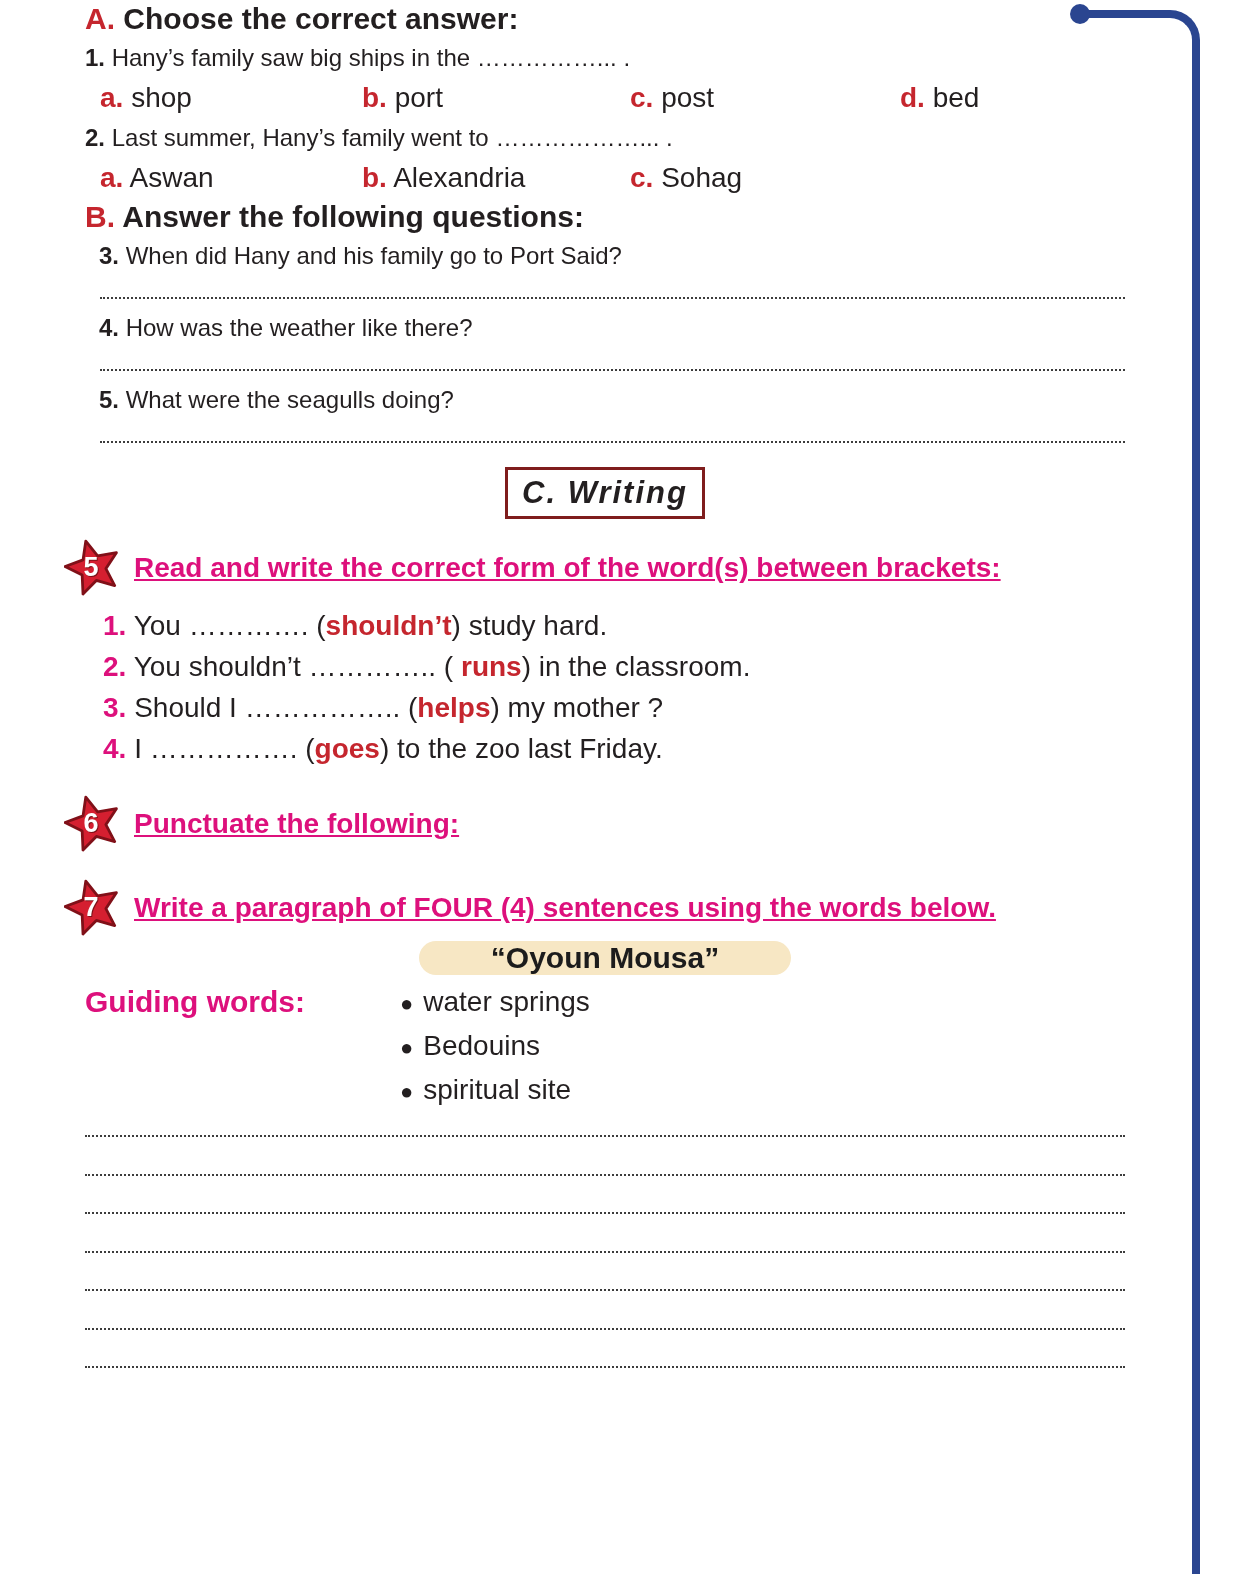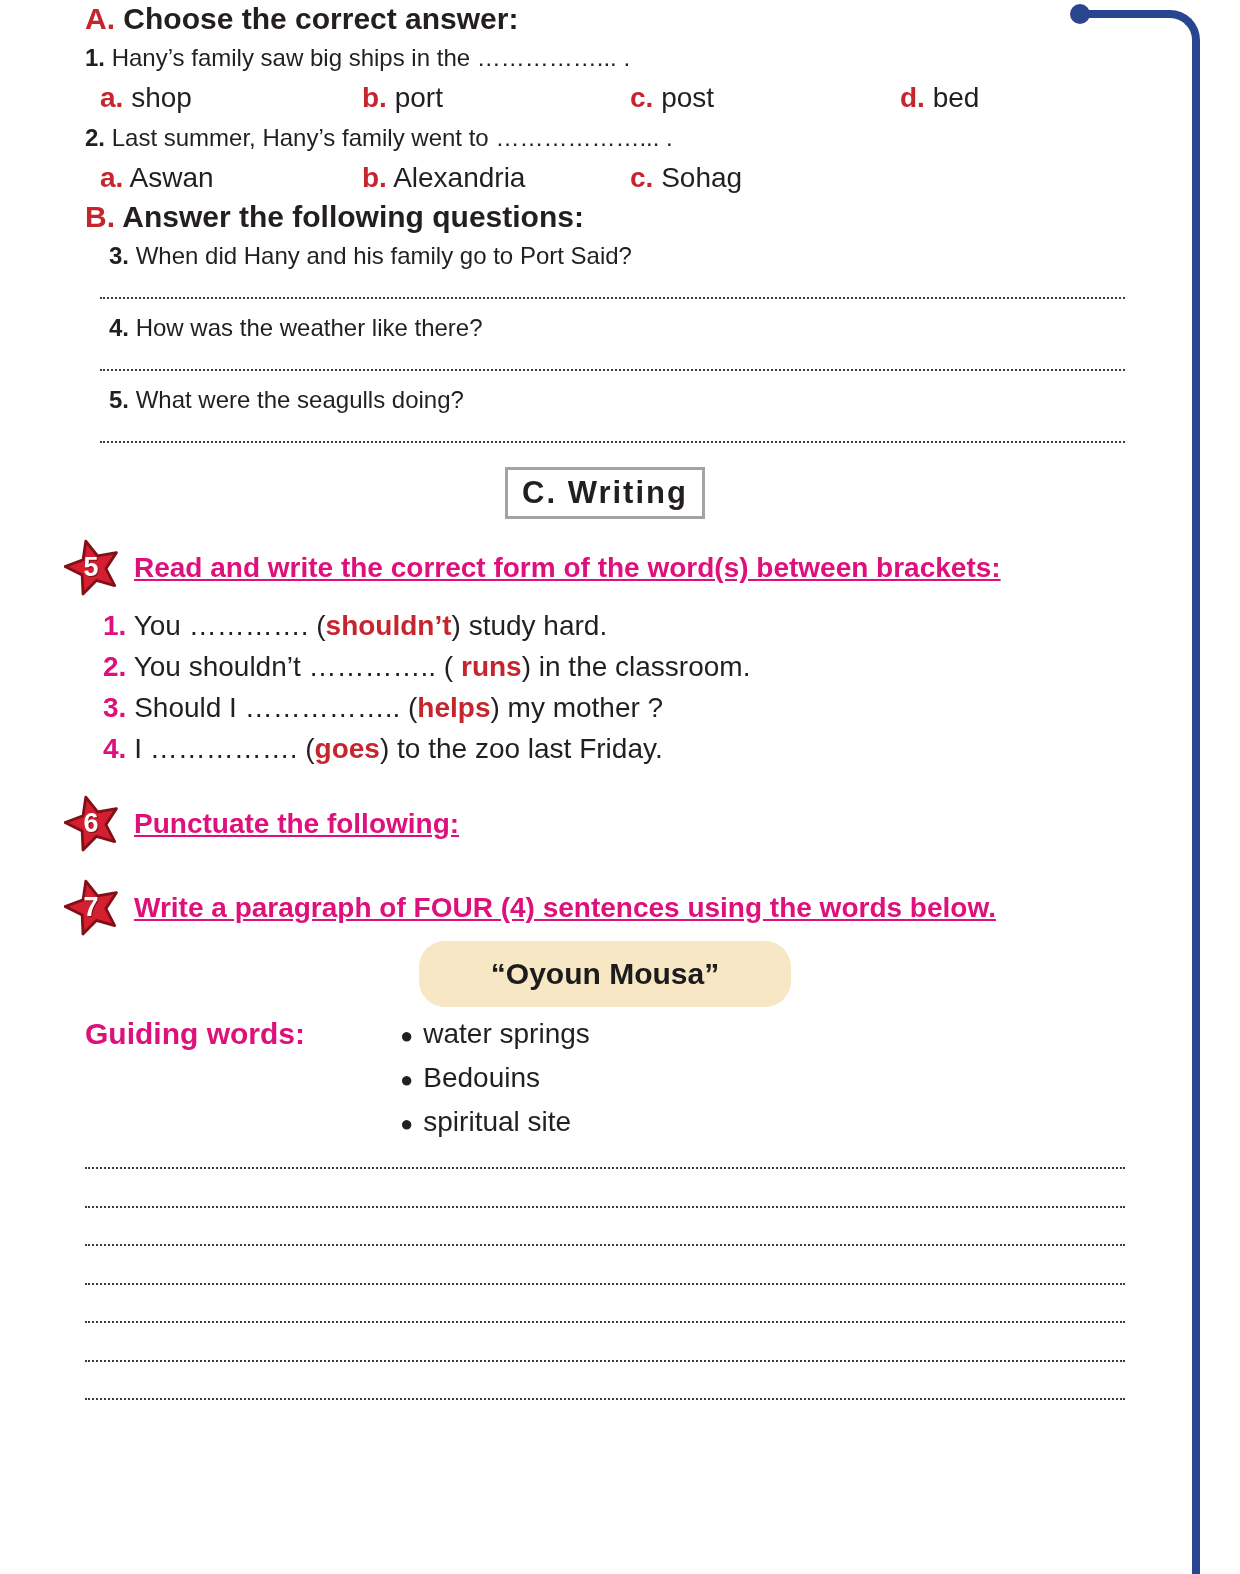--- a/index.html
+++ b/index.html
@@ -39,30 +39,31 @@
   }
   .sec-heading{font-size:30px;font-weight:bold;line-height:38px;}
   .red{color:var(--red);}
   .q{font-size:24px;line-height:40px;}
   .qnum{font-weight:bold;}
   .opts{
     display:grid;grid-template-columns:262px 268px 270px auto;
     font-size:28px;line-height:40px;margin-left:15px;
   }
   .opt .letter{font-weight:bold;color:var(--red);}
-  .indent{margin-left:24px;}
+  .indent{margin-left:14px;}
   .ansline{
     height:0;border-bottom:2.6px dotted var(--dot);
     margin:21px 0 9px 15px;
   }
   .writing-box-wrap{text-align:center;margin-top:24px;}
   .writing-box{
-    display:inline-block;border:3px solid #a3a3a3;
+    display:inline-block;border:3px solid #7f1d1d;
     font-size:31px;font-weight:bold;letter-spacing:2px;
     padding:5px 14px;
+    font-style:italic;
   }
   .ex-header{
     display:flex;align-items:center;gap:12px;
     margin:20px 0 0 -21px;
   }
   .ex-header.tight{margin-top:26px;}
   .badge{position:relative;width:58px;height:58px;flex:0 0 auto;}
   .badge svg{width:58px;height:58px;display:block;}
   .badge-num{
     position:absolute;top:13px;left:0;width:54px;
@@ -70,21 +71,21 @@
     text-shadow:1px 1px 0 #7a1016;
   }
   .ex-title{font-size:28px;font-weight:bold;color:var(--magenta);line-height:32px;text-decoration:underline;}
   .ex-items{margin-top:8px;}
   .ex-item{font-size:28px;line-height:41px;margin-left:18px;}
   .mnum{font-weight:bold;color:var(--magenta);}
   .bracket-word{font-weight:bold;color:var(--red);}
   .pill-wrap{text-align:center;margin-top:4px;}
   .pill{
     display:inline-block;background:var(--pill);
-    border-radius:26px;padding:16px 72px;
+    border-radius:26px;padding:0 72px;
     font-size:30px;font-weight:bold;color:#1c1c1c;
   }
   .guiding{display:flex;margin-top:6px;}
   .guiding-label{
     font-size:30px;font-weight:bold;color:var(--magenta);
     width:315px;flex:0 0 auto;line-height:42px;
   }
   .bullets{font-size:28px;line-height:42px;}
   .bullet-dot{font-size:22px;margin-right:10px;}
   .para-lines{margin-top:22px;}

